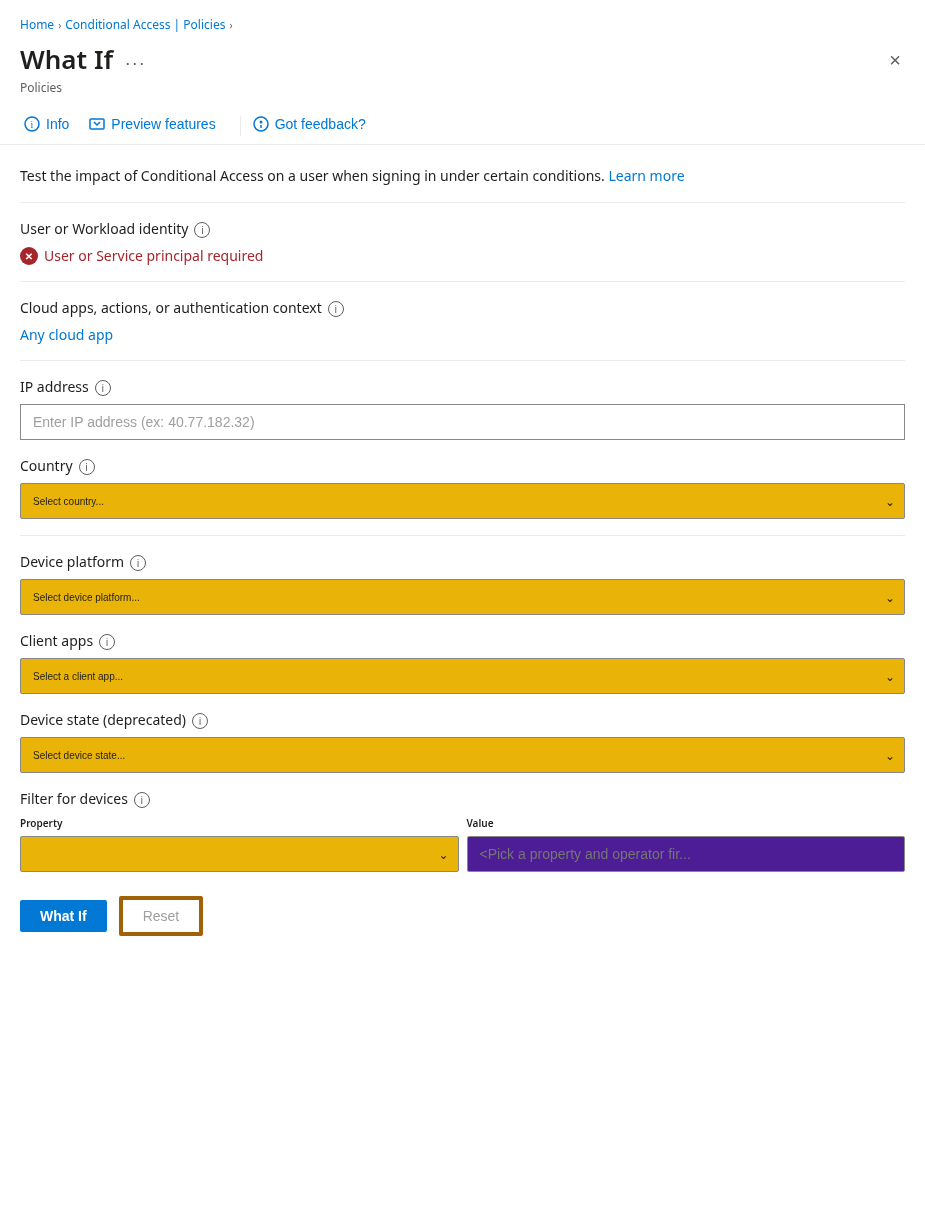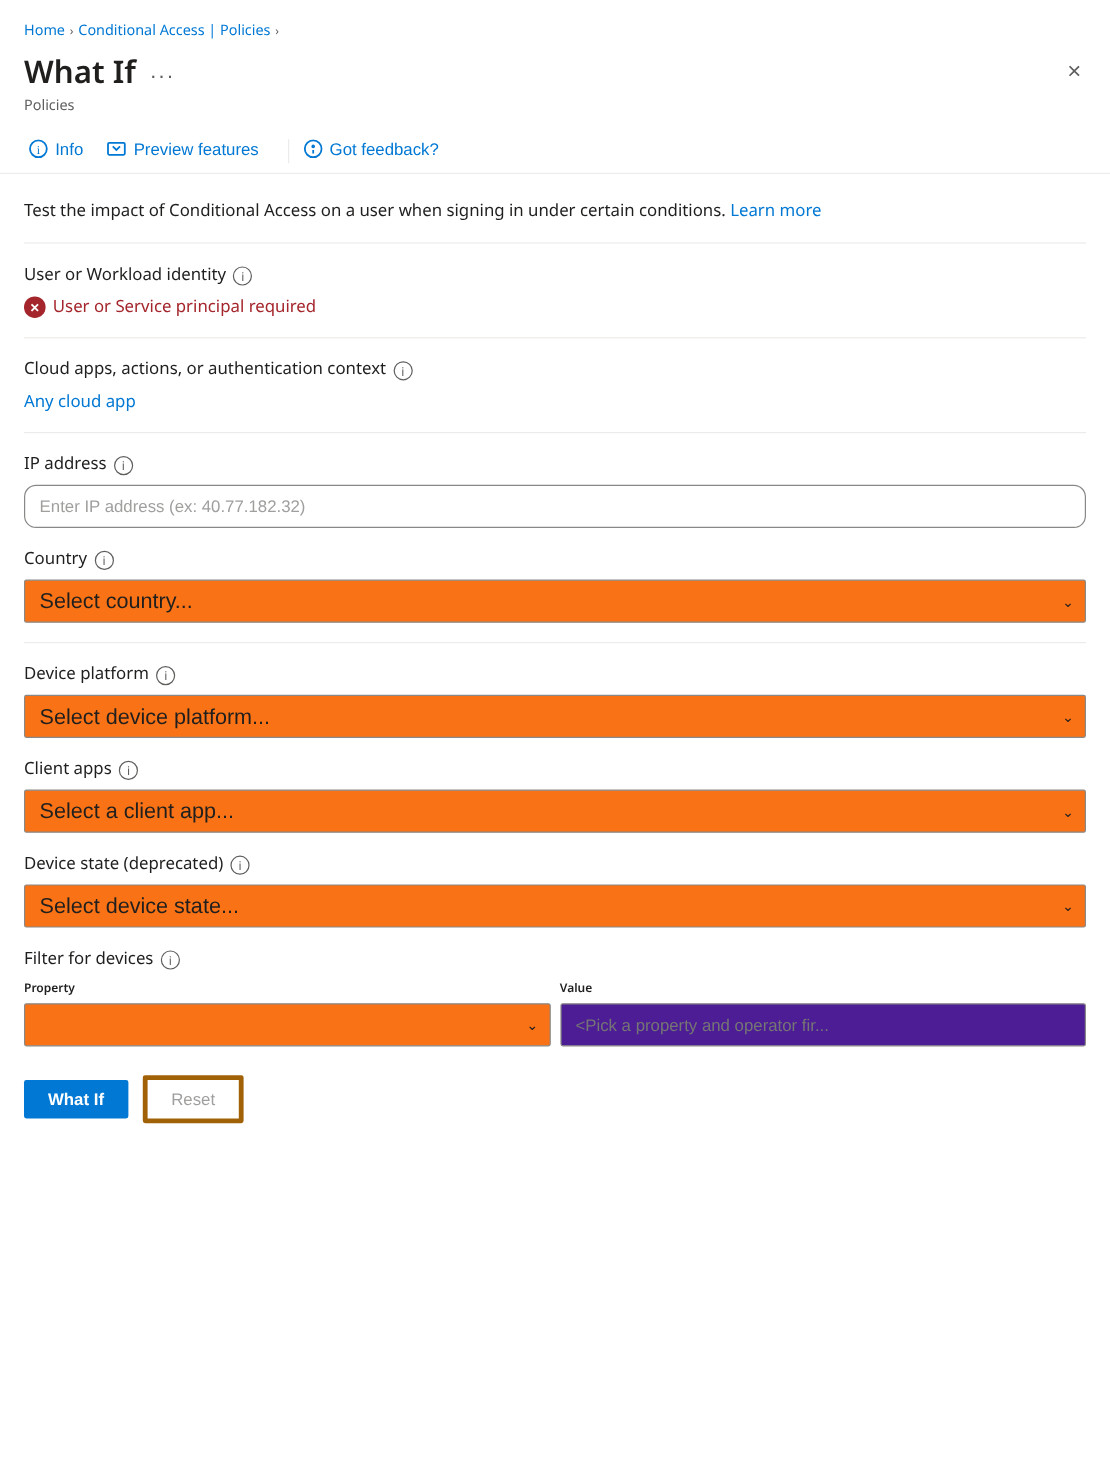--- a/index.html
+++ b/index.html
@@ -186,40 +186,40 @@
       font-weight: bold;
     }
     .error-text {
       color: #a4262c;
       font-size: 14px;
     }
     .text-input {
       width: 100%;
       height: 36px;
       border: 1px solid #8a8886;
-      border-radius: 10px;
+      border-radius: 0;
       padding: 0 12px;
       font-size: 14px;
       color: #201f1e;
       outline: none;
     }
     .text-input::placeholder { color: #a19f9d; }
     .select-wrapper {
       position: relative;
       width: 100%;
     }
     .select-field {
       width: 100%;
       height: 36px;
       border: 1px solid #8a8886;
       border-radius: 2px;
       padding: 0 36px 0 12px;
-      font-size: 18px;
-      color: #201f1e;
-      background: #f97316;
+      font-size: 10px;
+      color: #201f1e;
+      background: #eab308;
       appearance: none;
       -webkit-appearance: none;
       cursor: pointer;
       outline: none;
     }
     .chevron-down {
       position: absolute;
       right: 10px;
       top: 50%;
       transform: translateY(-50%);

